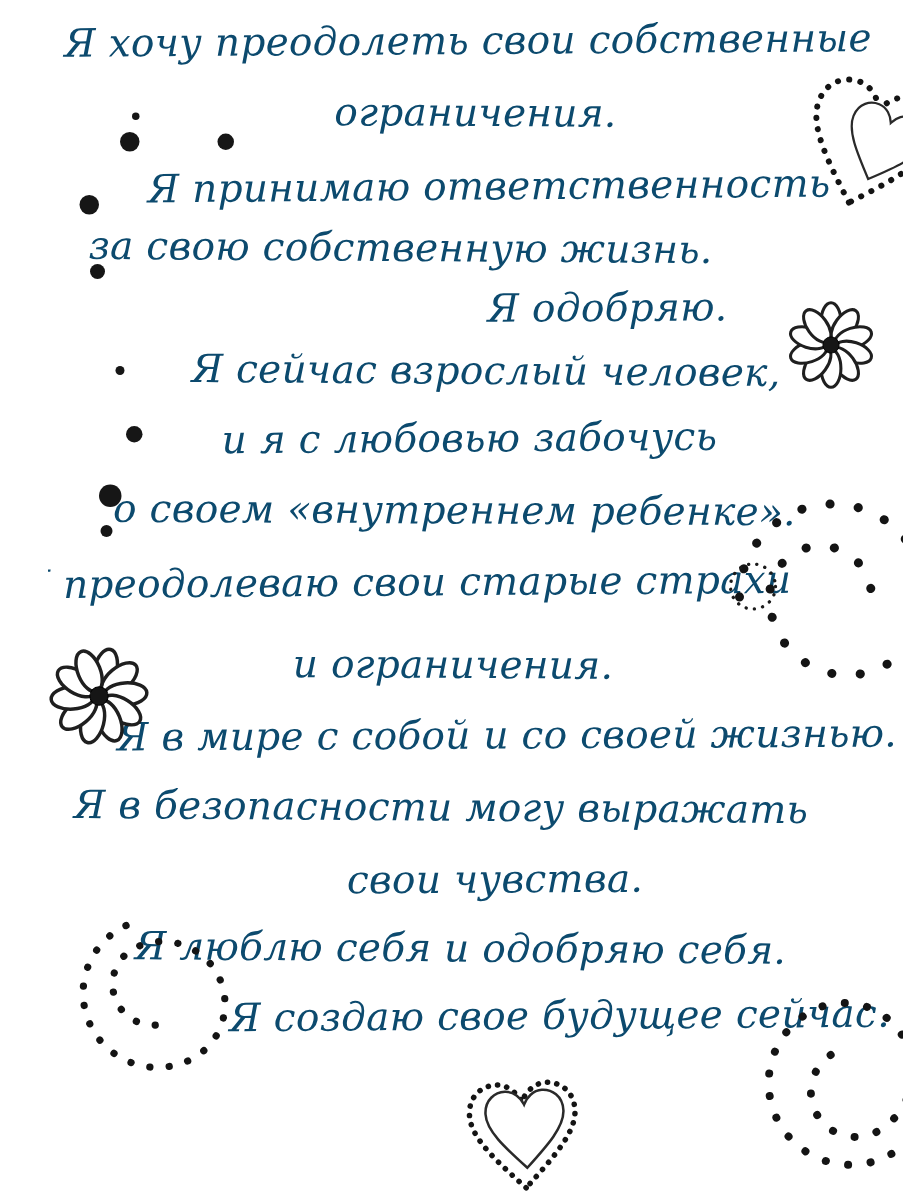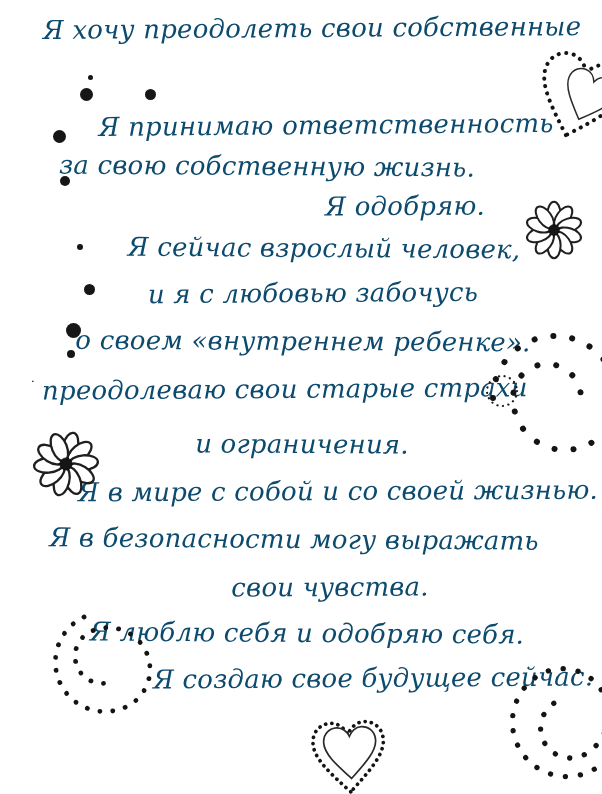--- a/index.html
+++ b/index.html
@@ -28,20 +28,21 @@
     border-radius: 50%;
   }
   svg { display: block; overflow: visible; }
 </style>
 </head>
 <body>
 
 <div id="page">
 
   <div class="line" style="left:280px; top:13px;  transform:translateX(-50%) rotate(-0.4deg);">Я хочу преодолеть свои собственные</div>
+  <div class="line" style="left:285px; top:61px;  transform:translateX(-50%) rotate(0.3deg);">ограничения.</div>
   <div class="line" style="left:294px; top:110px; transform:translateX(-50%) rotate(-0.5deg);">Я принимаю ответственность</div>
   <div class="line" style="left:235px; top:151px; transform:translateX(-50%) rotate(0.4deg);">за свою собственную жизнь.</div>
   <div class="line" style="left:373px; top:191px; transform:translateX(-50%) rotate(-0.3deg);">Я одобряю.</div>
   <div class="line" style="left:292px; top:233px; transform:translateX(-50%) rotate(0.4deg);">Я сейчас взрослый человек,</div>
   <div class="line" style="left:281px; top:278px; transform:translateX(-50%) rotate(-0.4deg);">и я с любовью забочусь</div>
   <div class="line" style="left:271px; top:326px; transform:translateX(-50%) rotate(0.3deg);">о своем «внутреннем ребенке».</div>
   <div class="line" style="left:238px; top:374px; transform:translateX(-50%) rotate(-0.4deg);">Я преодолеваю свои старые страхи</div>
   <div class="line" style="left:270px; top:429px; transform:translateX(-50%) rotate(0.3deg);">и ограничения.</div>
   <div class="line" style="left:306px; top:476px; transform:translateX(-50%) rotate(-0.3deg);">Я в мире с собой и со своей жизнью.</div>
   <div class="line" style="left:262px; top:524px; transform:translateX(-50%) rotate(0.4deg);">Я в безопасности могу выражать</div>

